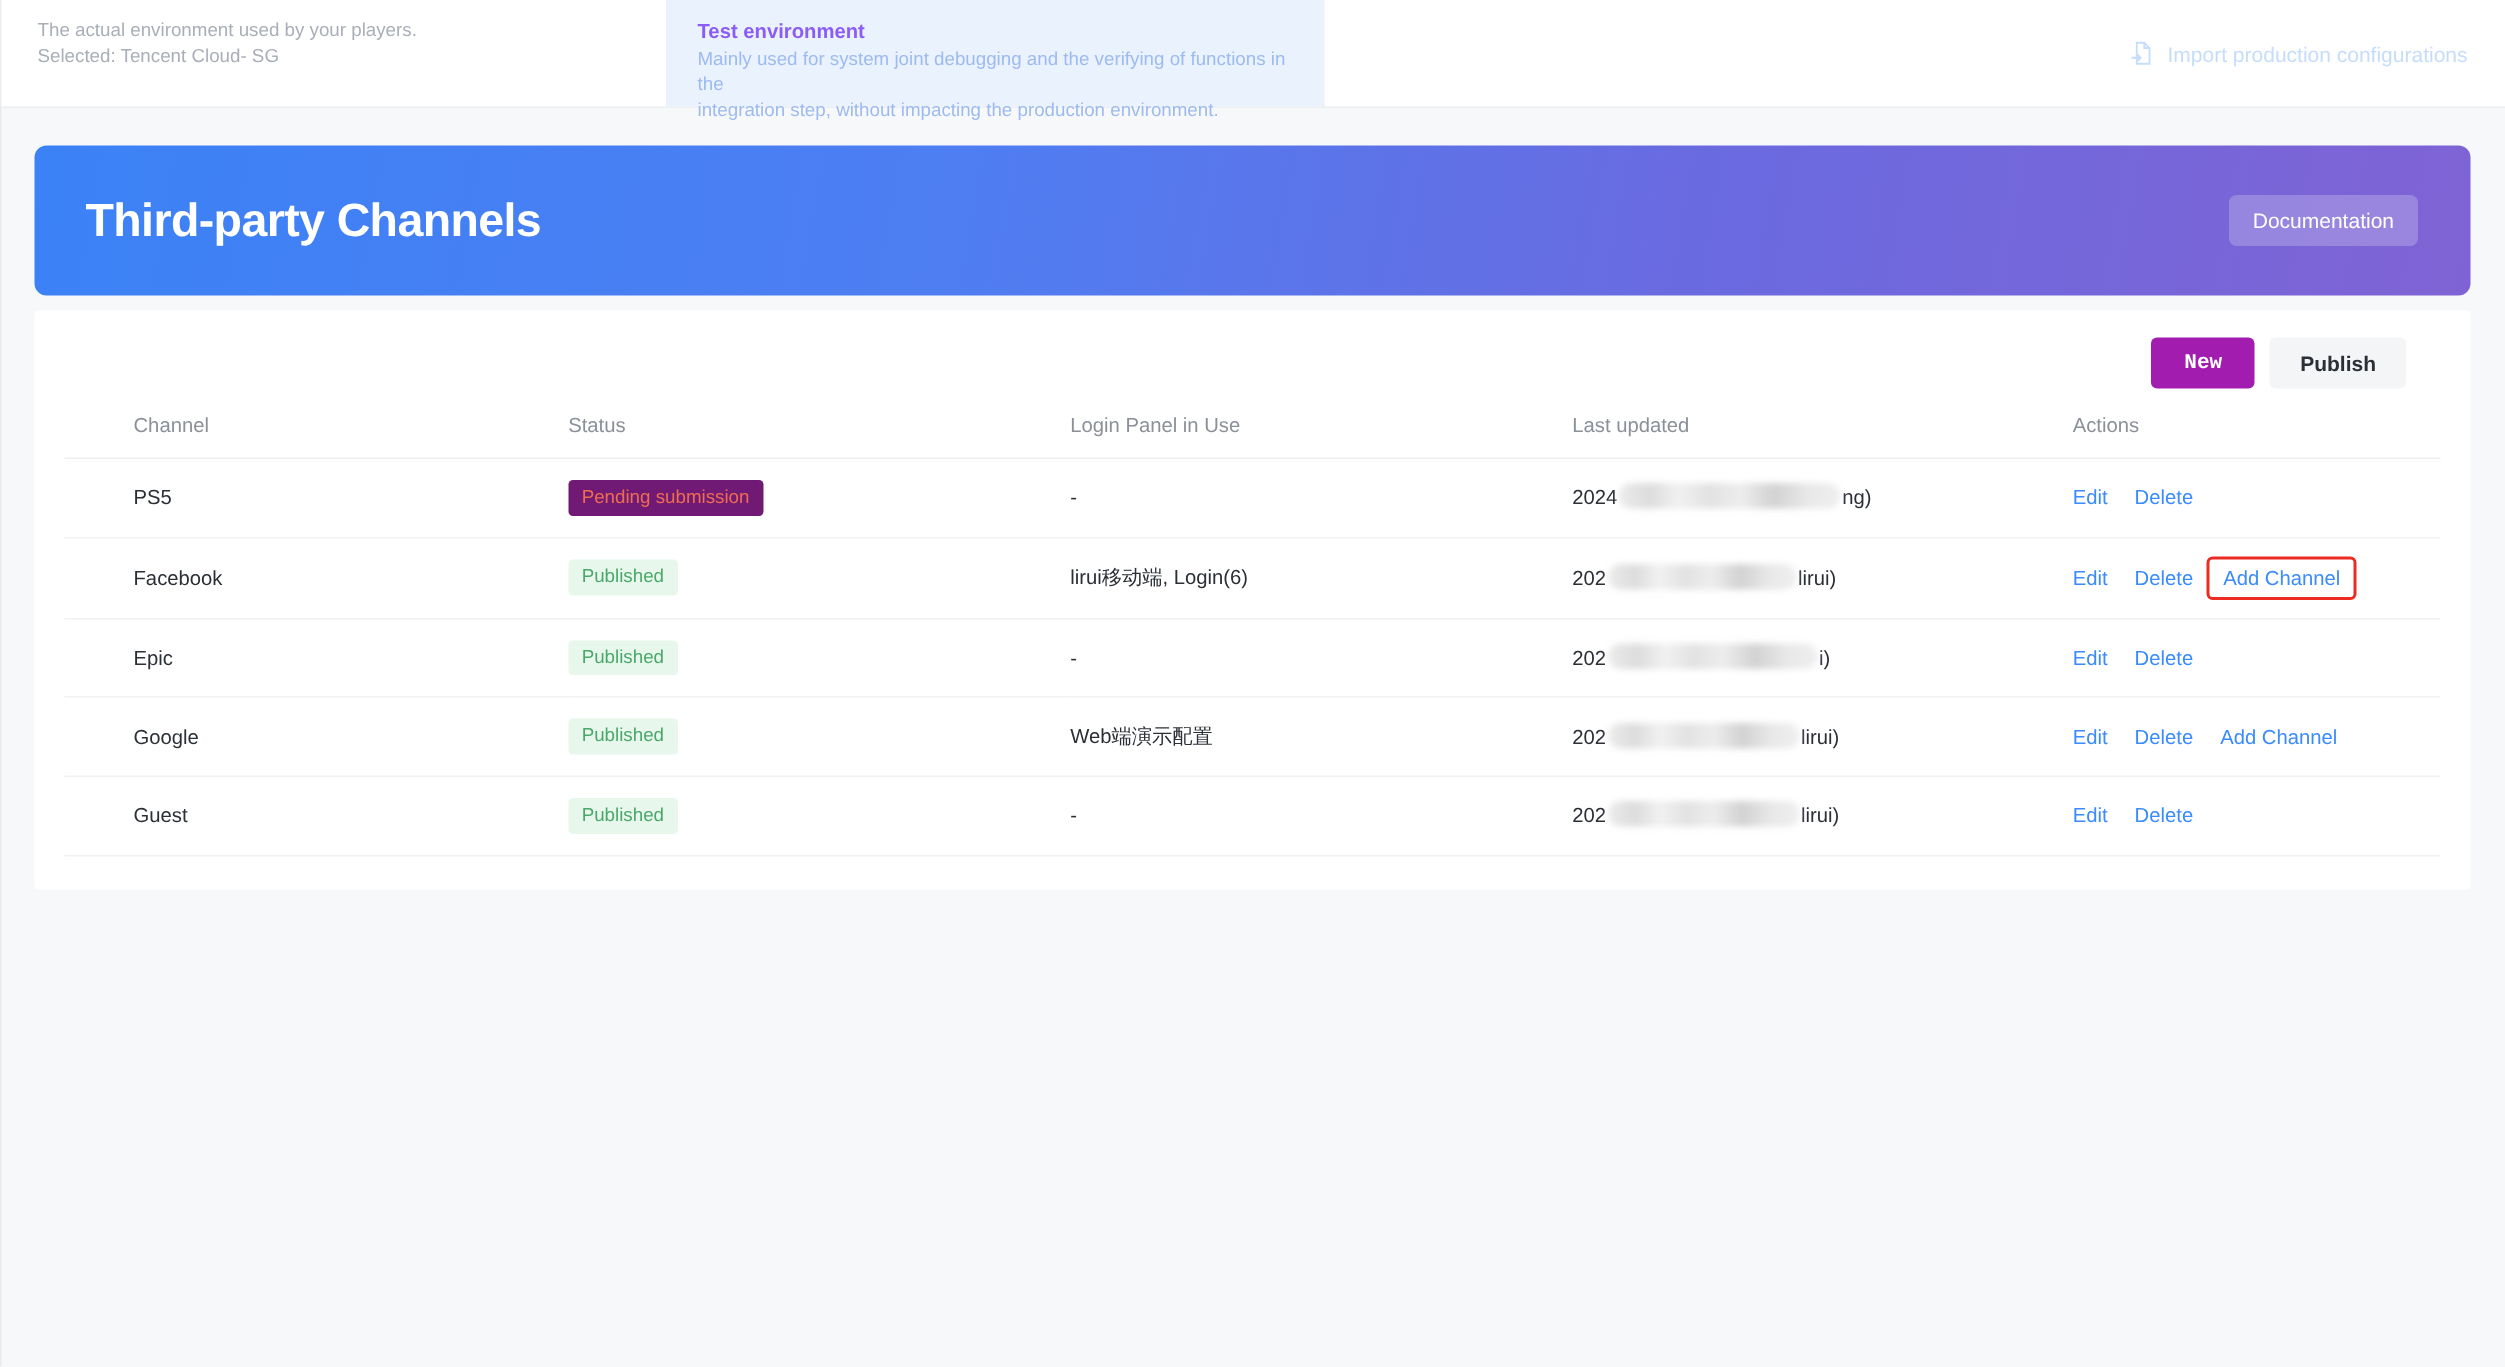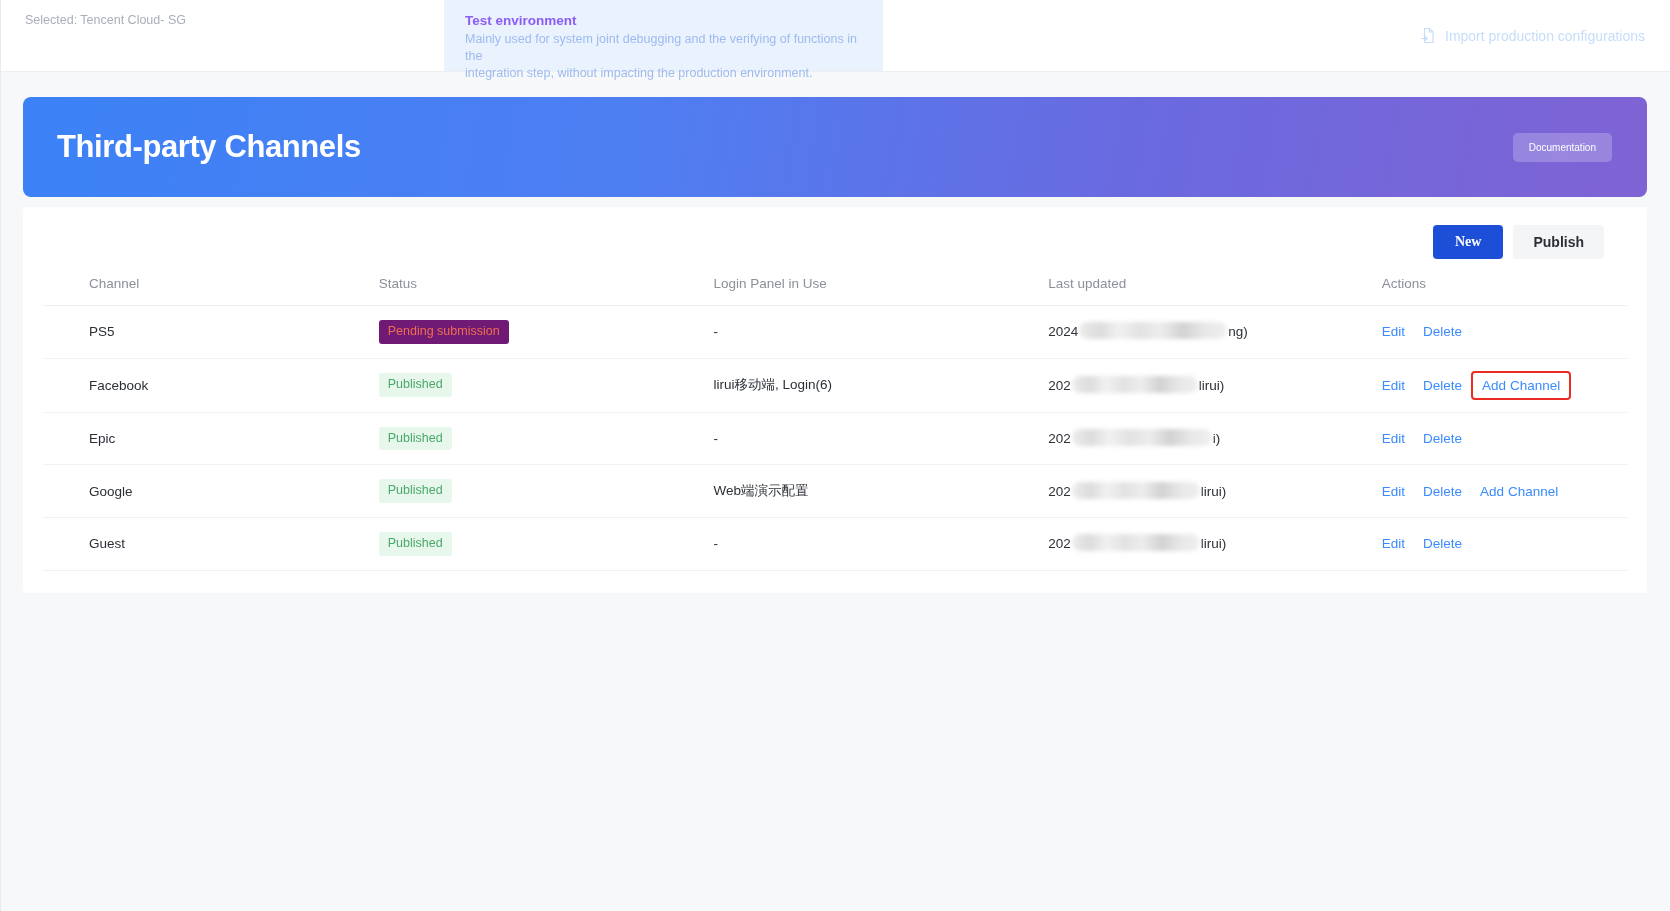--- a/index.html
+++ b/index.html
@@ -111,47 +111,47 @@
     font-size: 31px;
     font-weight: bold;
     letter-spacing: -0.4px;
   }
   .btn-doc {
     margin-left: auto;
     background: rgba(255,255,255,0.22);
     border: none;
     border-radius: 5px;
     color: #ffffff;
-    font-size: 10px;
+    font-size: 14px;
     font-family: "Liberation Sans", sans-serif;
     padding: 9px 16px;
     cursor: pointer;
   }
 
   
   .card {
     margin: 10px 23px 0 22px;
     background: #ffffff;
     border-radius: 3px;
     padding: 18px 20px 22px 20px;
   }
   .card-actions {
     display: flex;
     justify-content: flex-end;
     gap: 10px;
     padding: 0 23px 17px 0;
   }
   .btn-primary {
-    background: #1d4ed8;
+    background: #a21caf;
     border: none;
     border-radius: 4px;
     color: #ffffff;
     font-size: 14px;
     font-weight: bold;
-    font-family: Liberation Serif, serif;
+    font-family: Liberation Mono, monospace;
     padding: 9px 22px;
     cursor: pointer;
   }
   .btn-secondary {
     background: #f4f5f7;
     border: none;
     border-radius: 4px;
     color: #2b2f36;
     font-size: 14px;
     font-weight: bold;
@@ -231,20 +231,21 @@
   }
 </style>
 </head>
 <body>
 
 <div class="page">
 
 
   <div class="envbar">
     <div class="env-tab prod">
+      <div class="env-desc">The actual environment used by your players.</div>
       <div class="env-desc">Selected: Tencent Cloud- SG</div>
     </div>
     <div class="env-tab test">
       <div class="env-title">Test environment</div>
       <div class="env-desc">Mainly used for system joint debugging and the verifying of functions in the</div>
       <div class="env-desc">integration step, without impacting the production environment.</div>
     </div>
     <div class="env-right">
       <span class="import-icon">
         <svg width="17" height="17" viewBox="0 0 17 17" fill="none">

